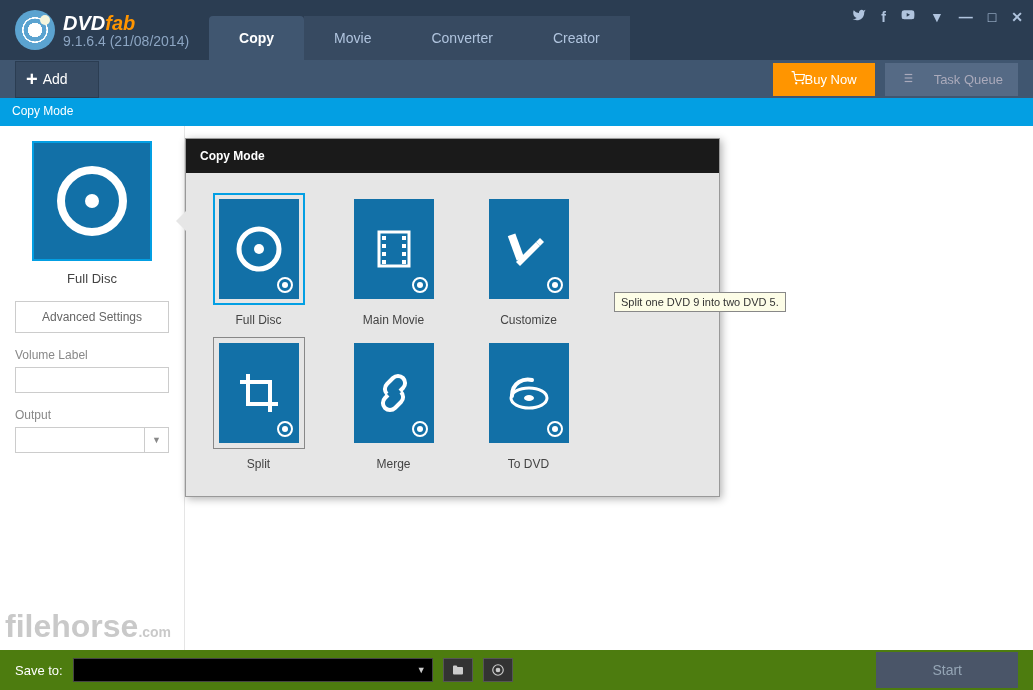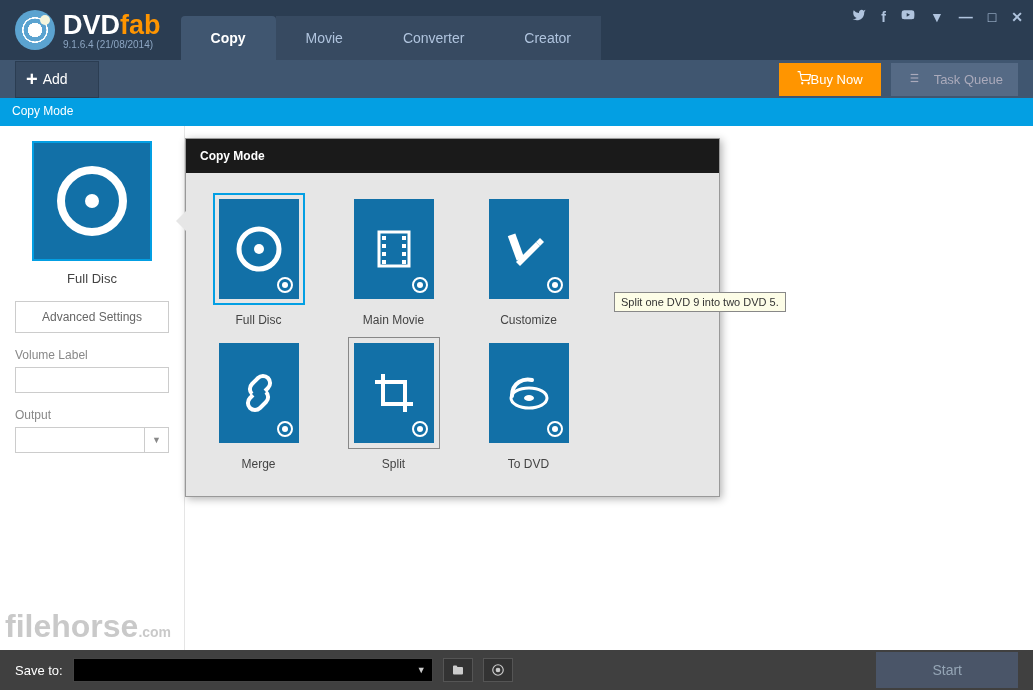--- a/index.html
+++ b/index.html
@@ -2,34 +2,34 @@
 <html><head>
 <meta charset="utf-8">
 <style>
 *{margin:0;padding:0;box-sizing:border-box;font-family:Arial,sans-serif}
 body{background:#222;width:1033px;height:690px;overflow:hidden;position:relative}
 .window{width:1033px;height:690px;background:#fff;display:flex;flex-direction:column}
 .titlebar{height:60px;background:#2b3d52;display:flex;align-items:center;position:relative}
 .logo-area{display:flex;align-items:center;padding-left:15px}
 .logo-disc{width:40px;height:40px;border-radius:50%;background:radial-gradient(circle,#fff 25%,#5ba3d0 26%,#5ba3d0 40%,#fff 41%,#fff 45%,#5ba3d0 46%);position:relative;margin-right:8px}
 .logo-disc::after{content:'';position:absolute;top:5px;right:5px;width:10px;height:10px;background:#f5f5dc;border-radius:50%}
-.logo-text{color:#fff;font-size:27px;font-weight:bold;}
+.logo-text{color:#fff;font-size:20px;font-weight:bold;font-style:italic}
 .logo-text .orange{color:#ff9500}
-.version{color:#8ca5c2;font-size:10px;margin-top:-2px}
+.version{color:#8ca5c2;font-size:14px;margin-top:-2px}
 .tabs{display:flex;margin-left:20px;height:100%;align-items:flex-end}
 .tab{padding:14px 30px;color:#b0c4de;font-size:14px;cursor:pointer;background:#374a61}
 .tab.active{background:#405670;color:#fff;font-weight:bold;border-radius:4px 4px 0 0}
 .win-ctrls{position:absolute;right:10px;top:8px;display:flex;gap:15px;align-items:center}
 .win-ctrls span{color:#b0c4de;font-size:14px;cursor:pointer}
 .toolbar{height:38px;background:#405670;display:flex;align-items:center;padding:0 15px;justify-content:space-between}
 .add-btn{display:flex;align-items:center;color:#fff;font-size:14px;cursor:pointer;padding:6px 30px 6px 10px;background:#374a61;border:1px solid #2b3d52}
 .add-btn .plus{font-size:20px;font-weight:bold;margin-right:5px}
 .right-btns{display:flex;gap:10px}
 .buy-btn{background:#ff9500;color:#fff;padding:8px 18px;font-size:13px;display:flex;align-items:center;cursor:pointer}
-.queue-btn{background:#556a85;color:#aab;padding:8px 15px;font-size:13px;display:flex;align-items:center;gap:14px}
+.queue-btn{background:#556a85;color:#aab;padding:8px 15px;font-size:13px;display:flex;align-items:center;gap:20px}
 .mode-bar{height:28px;background:#039fe3;color:#fff;font-size:12px;padding:6px 12px}
 .content{flex:1;display:flex;background:#fff;position:relative}
 .sidebar{width:185px;padding:15px;border-right:1px solid #e5e5e5}
 .mode-tile{width:120px;height:120px;background:#1270a7;border:2px solid #039fe3;margin:0 auto;display:flex;align-items:center;justify-content:center;position:relative}
 .disc-ico{width:70px;height:70px;border:8px solid #fff;border-radius:50%;position:relative}
 .disc-ico::after{content:'';position:absolute;top:50%;left:50%;transform:translate(-50%,-50%);width:14px;height:14px;background:#fff;border-radius:50%}
 .mode-lbl{text-align:center;margin-top:10px;font-size:13px;color:#444}
 .adv-btn{width:100%;margin-top:15px;padding:8px;font-size:12px;color:#666;background:#fff;border:1px solid #ccc;cursor:pointer}
 .field-lbl{font-size:12px;color:#888;margin-top:15px;margin-bottom:5px}
 .field-in{width:100%;height:26px;border:1px solid #ccc;background:#fff;padding:2px 5px;font-size:12px}
@@ -42,21 +42,21 @@
 .mode-cell{width:125px;text-align:center}
 .mode-box{width:80px;height:100px;background:#1270a7;margin:0 auto;display:flex;align-items:center;justify-content:center;position:relative;cursor:pointer}
 .mode-cell.sel .mode-box-wrap{border:2px solid #039fe3;padding:4px;display:inline-block}
 .mode-cell.hov .mode-box-wrap{border:1px solid #888;padding:5px;display:inline-block}
 .mode-box-wrap{display:inline-block;padding:6px}
 .mode-cell-lbl{font-size:12px;color:#444;margin-top:8px}
 .ico-svg{width:50px;height:50px;fill:#fff}
 .corner-dot{position:absolute;bottom:6px;right:6px;width:16px;height:16px;border:2px solid #fff;border-radius:50%}
 .corner-dot::after{content:'';position:absolute;top:3px;left:3px;width:6px;height:6px;background:#fff;border-radius:50%}
 .tooltip{position:absolute;top:292px;left:614px;background:#fdfde7;border:1px solid #888;padding:3px 6px;font-size:11px;color:#333;z-index:20;white-space:nowrap}
-.bottom{height:40px;background:#404040;display:flex;align-items:center;padding:0 15px;gap:10px}
+.bottom{height:40px;background:#4d7c0f;display:flex;align-items:center;padding:0 15px;gap:10px}
 .save-lbl{color:#fff;font-size:13px}
 .save-combo{flex:0 0 360px;height:24px;background:#000;border:1px solid #444;display:flex;align-items:center;justify-content:flex-end;padding-right:6px;color:#ccc;font-size:9px}
 .bot-btn{width:30px;height:24px;background:#333;border:1px solid #555;display:flex;align-items:center;justify-content:center;color:#ccc;cursor:pointer}
 .start-btn{margin-left:auto;padding:10px 56px;background:#4a5568;color:#95a5b5;font-size:14px}
 .watermark{position:absolute;bottom:45px;left:5px;color:rgba(100,100,100,.35);font-size:32px;font-weight:bold;z-index:5;pointer-events:none}
 .watermark .sub{font-size:14px;vertical-align:baseline}
 .notch{position:absolute;left:-10px;top:72px;width:0;height:0;border-top:10px solid transparent;border-bottom:10px solid transparent;border-right:10px solid #e6e6e6}
 </style>
 </head>
 <body>
@@ -206,39 +206,39 @@
       <span class="mode-box-wrap"><span class="mode-box">
         <svg class="ico-svg" viewBox="0 0 50 50">
               <path d="M12 38 L32 18 L36 22 L16 42 Z" fill="#fff"></path>
               <path d="M32 18 L36 14 L40 18 L36 22 Z" fill="#fff"></path>
               <rect x="8" y="10" width="8" height="26" fill="#fff" transform="rotate(-20 12 23)"></rect>
             </svg>
         <span class="corner-dot"></span>
       </span></span>
       <div class="mode-cell-lbl">Customize</div>
     </div>
+    <div class="mode-cell hov">
+      <span class="mode-box-wrap"><span class="mode-box">
+        <svg class="ico-svg" viewBox="0 0 50 50">
+              <path d="M14 6 L14 36 L44 36" fill="none" stroke="#fff" stroke-width="4"></path>
+              <path d="M6 14 L36 14 L36 44" fill="none" stroke="#fff" stroke-width="4"></path>
+            </svg>
+        <span class="corner-dot"></span>
+      </span></span>
+      <div class="mode-cell-lbl">Split</div>
+    </div>
     <div class="mode-cell">
       <span class="mode-box-wrap"><span class="mode-box">
         <svg class="ico-svg" viewBox="0 0 50 50">
               <path d="M18 26 a7 7 0 0 1 0-10 l6-6 a7 7 0 0 1 10 10 l-3 3" fill="none" stroke="#fff" stroke-width="4"></path>
               <path d="M32 24 a7 7 0 0 1 0 10 l-6 6 a7 7 0 0 1-10-10 l3-3" fill="none" stroke="#fff" stroke-width="4"></path>
             </svg>
         <span class="corner-dot"></span>
       </span></span>
       <div class="mode-cell-lbl">Merge</div>
-    </div>
-    <div class="mode-cell hov">
-      <span class="mode-box-wrap"><span class="mode-box">
-        <svg class="ico-svg" viewBox="0 0 50 50">
-              <path d="M14 6 L14 36 L44 36" fill="none" stroke="#fff" stroke-width="4"></path>
-              <path d="M6 14 L36 14 L36 44" fill="none" stroke="#fff" stroke-width="4"></path>
-            </svg>
-        <span class="corner-dot"></span>
-      </span></span>
-      <div class="mode-cell-lbl">Split</div>
     </div>
     <div class="mode-cell">
       <span class="mode-box-wrap"><span class="mode-box">
         <svg class="ico-svg" viewBox="0 0 50 50">
               <ellipse cx="25" cy="30" rx="18" ry="10" fill="none" stroke="#fff" stroke-width="3"></ellipse>
               <ellipse cx="25" cy="30" rx="5" ry="3" fill="#fff"></ellipse>
               <path d="M8 28 C8 14 20 10 28 12" fill="none" stroke="#fff" stroke-width="4" stroke-linecap="round"></path>
             </svg>
         <span class="corner-dot"></span>
       </span></span>

